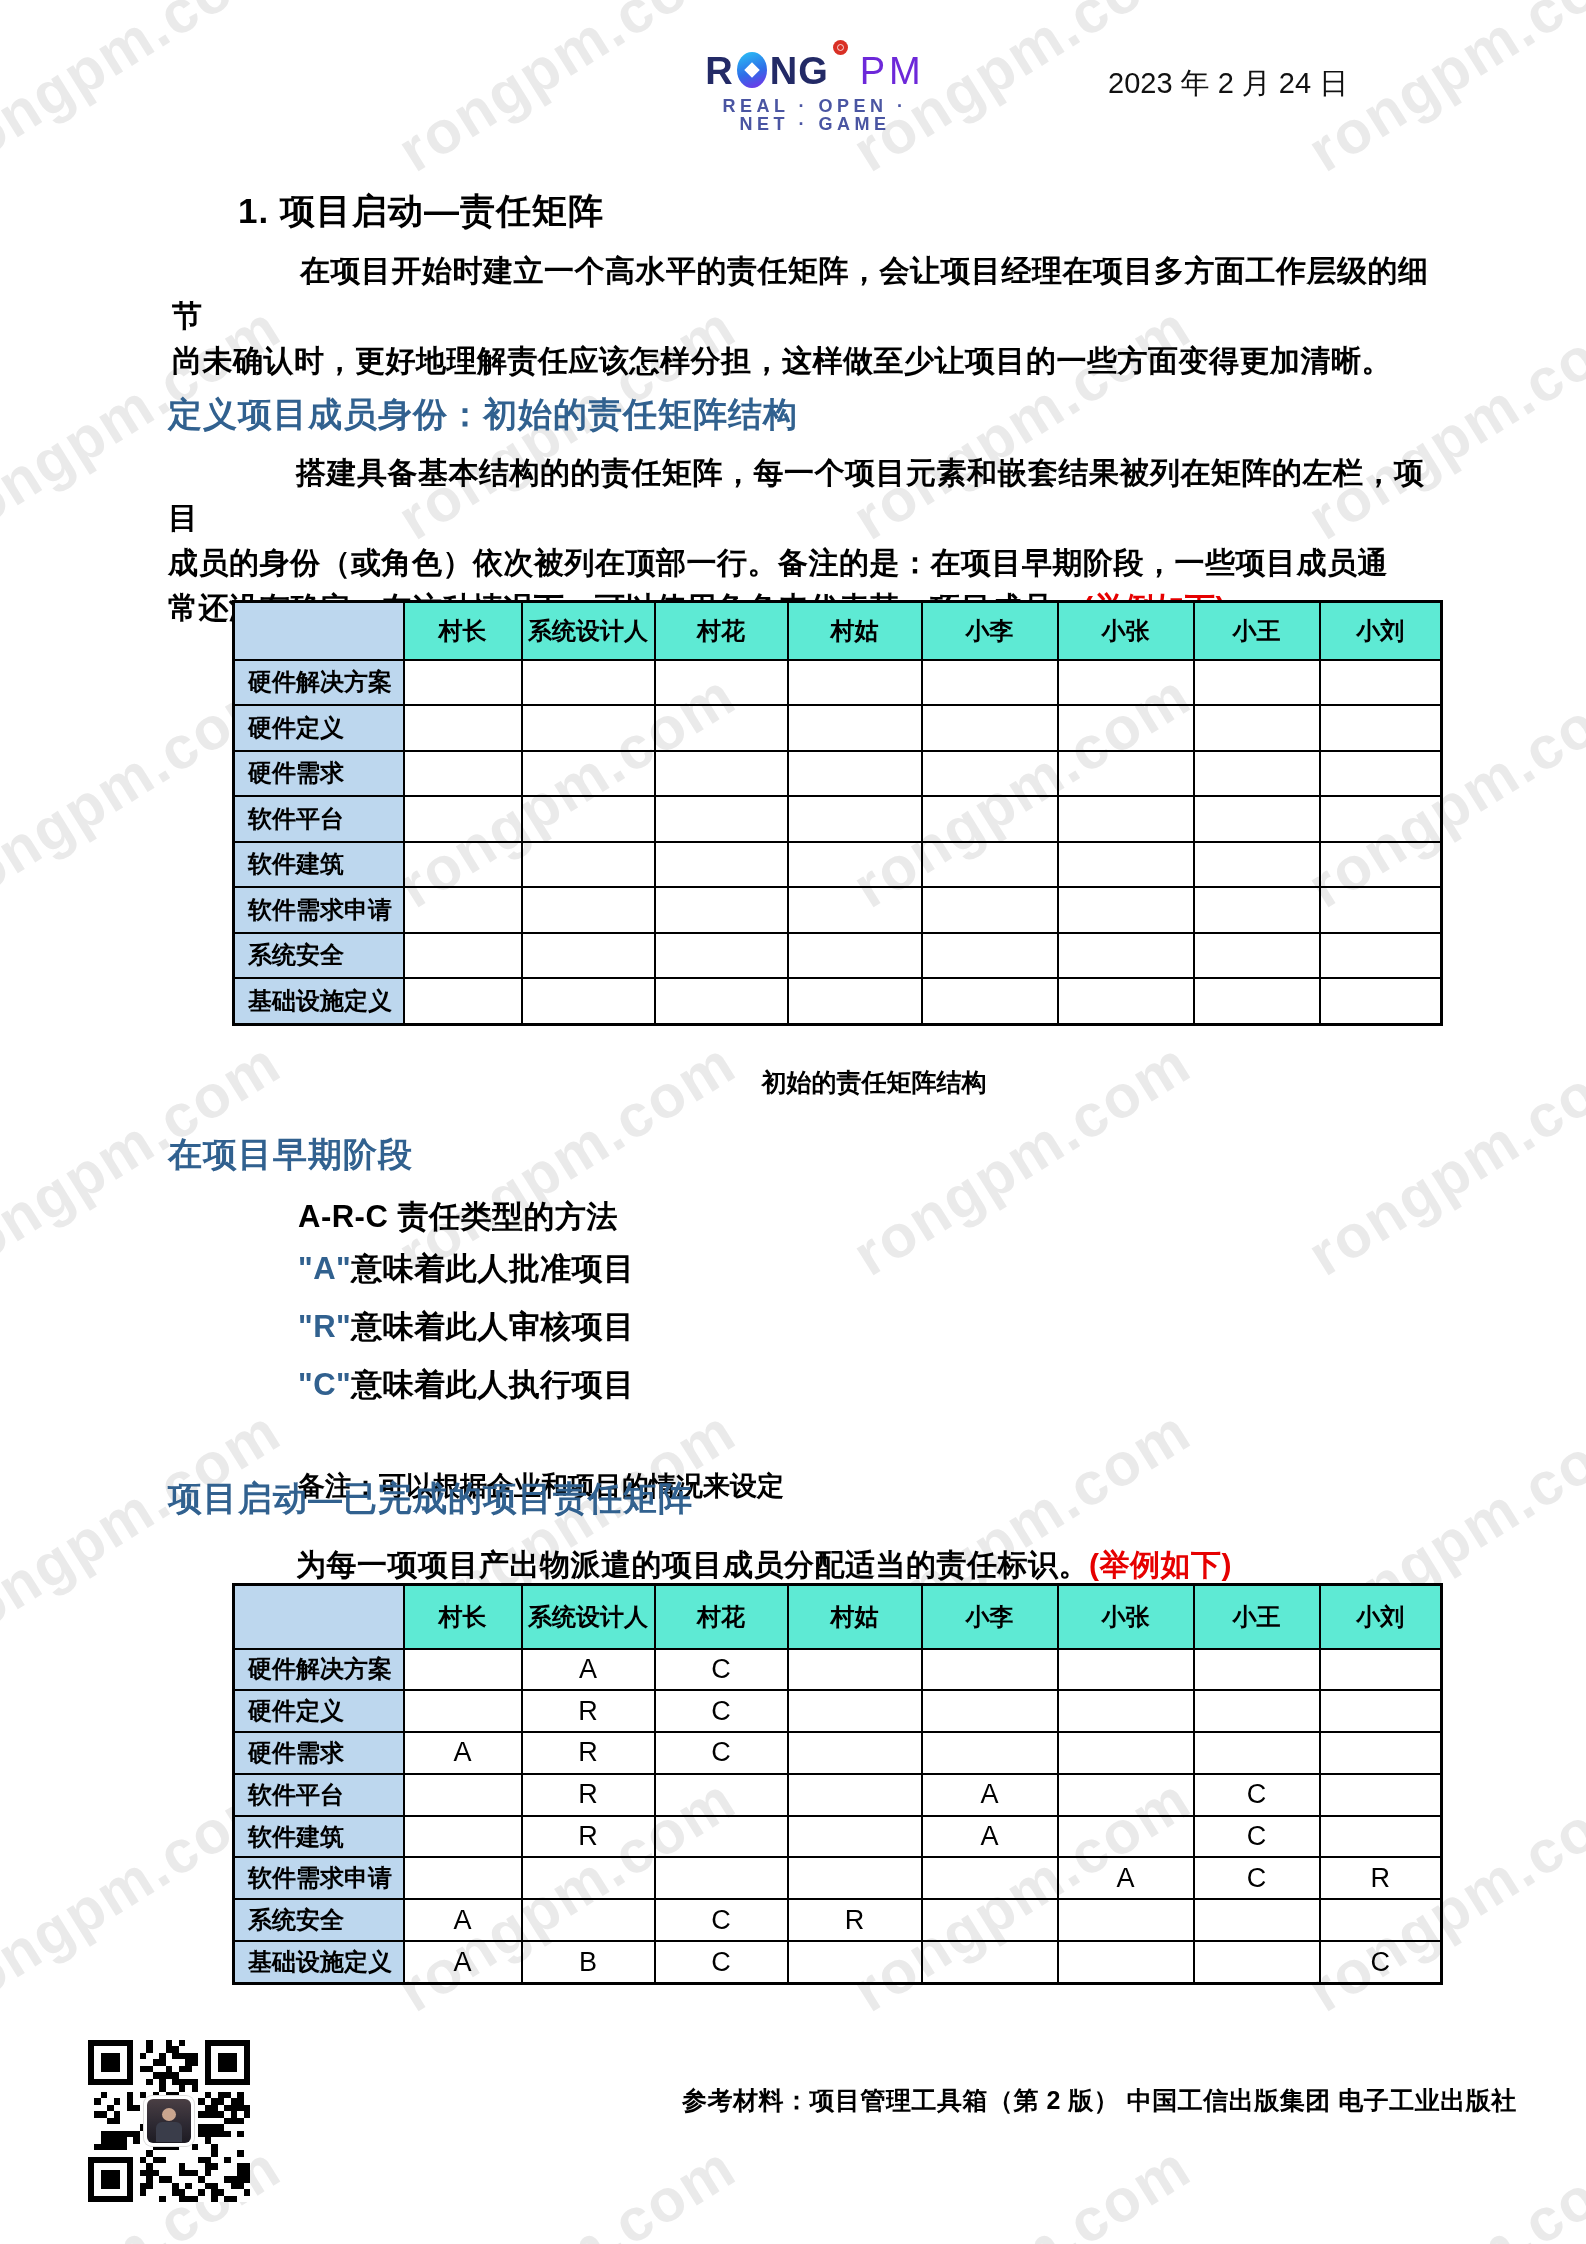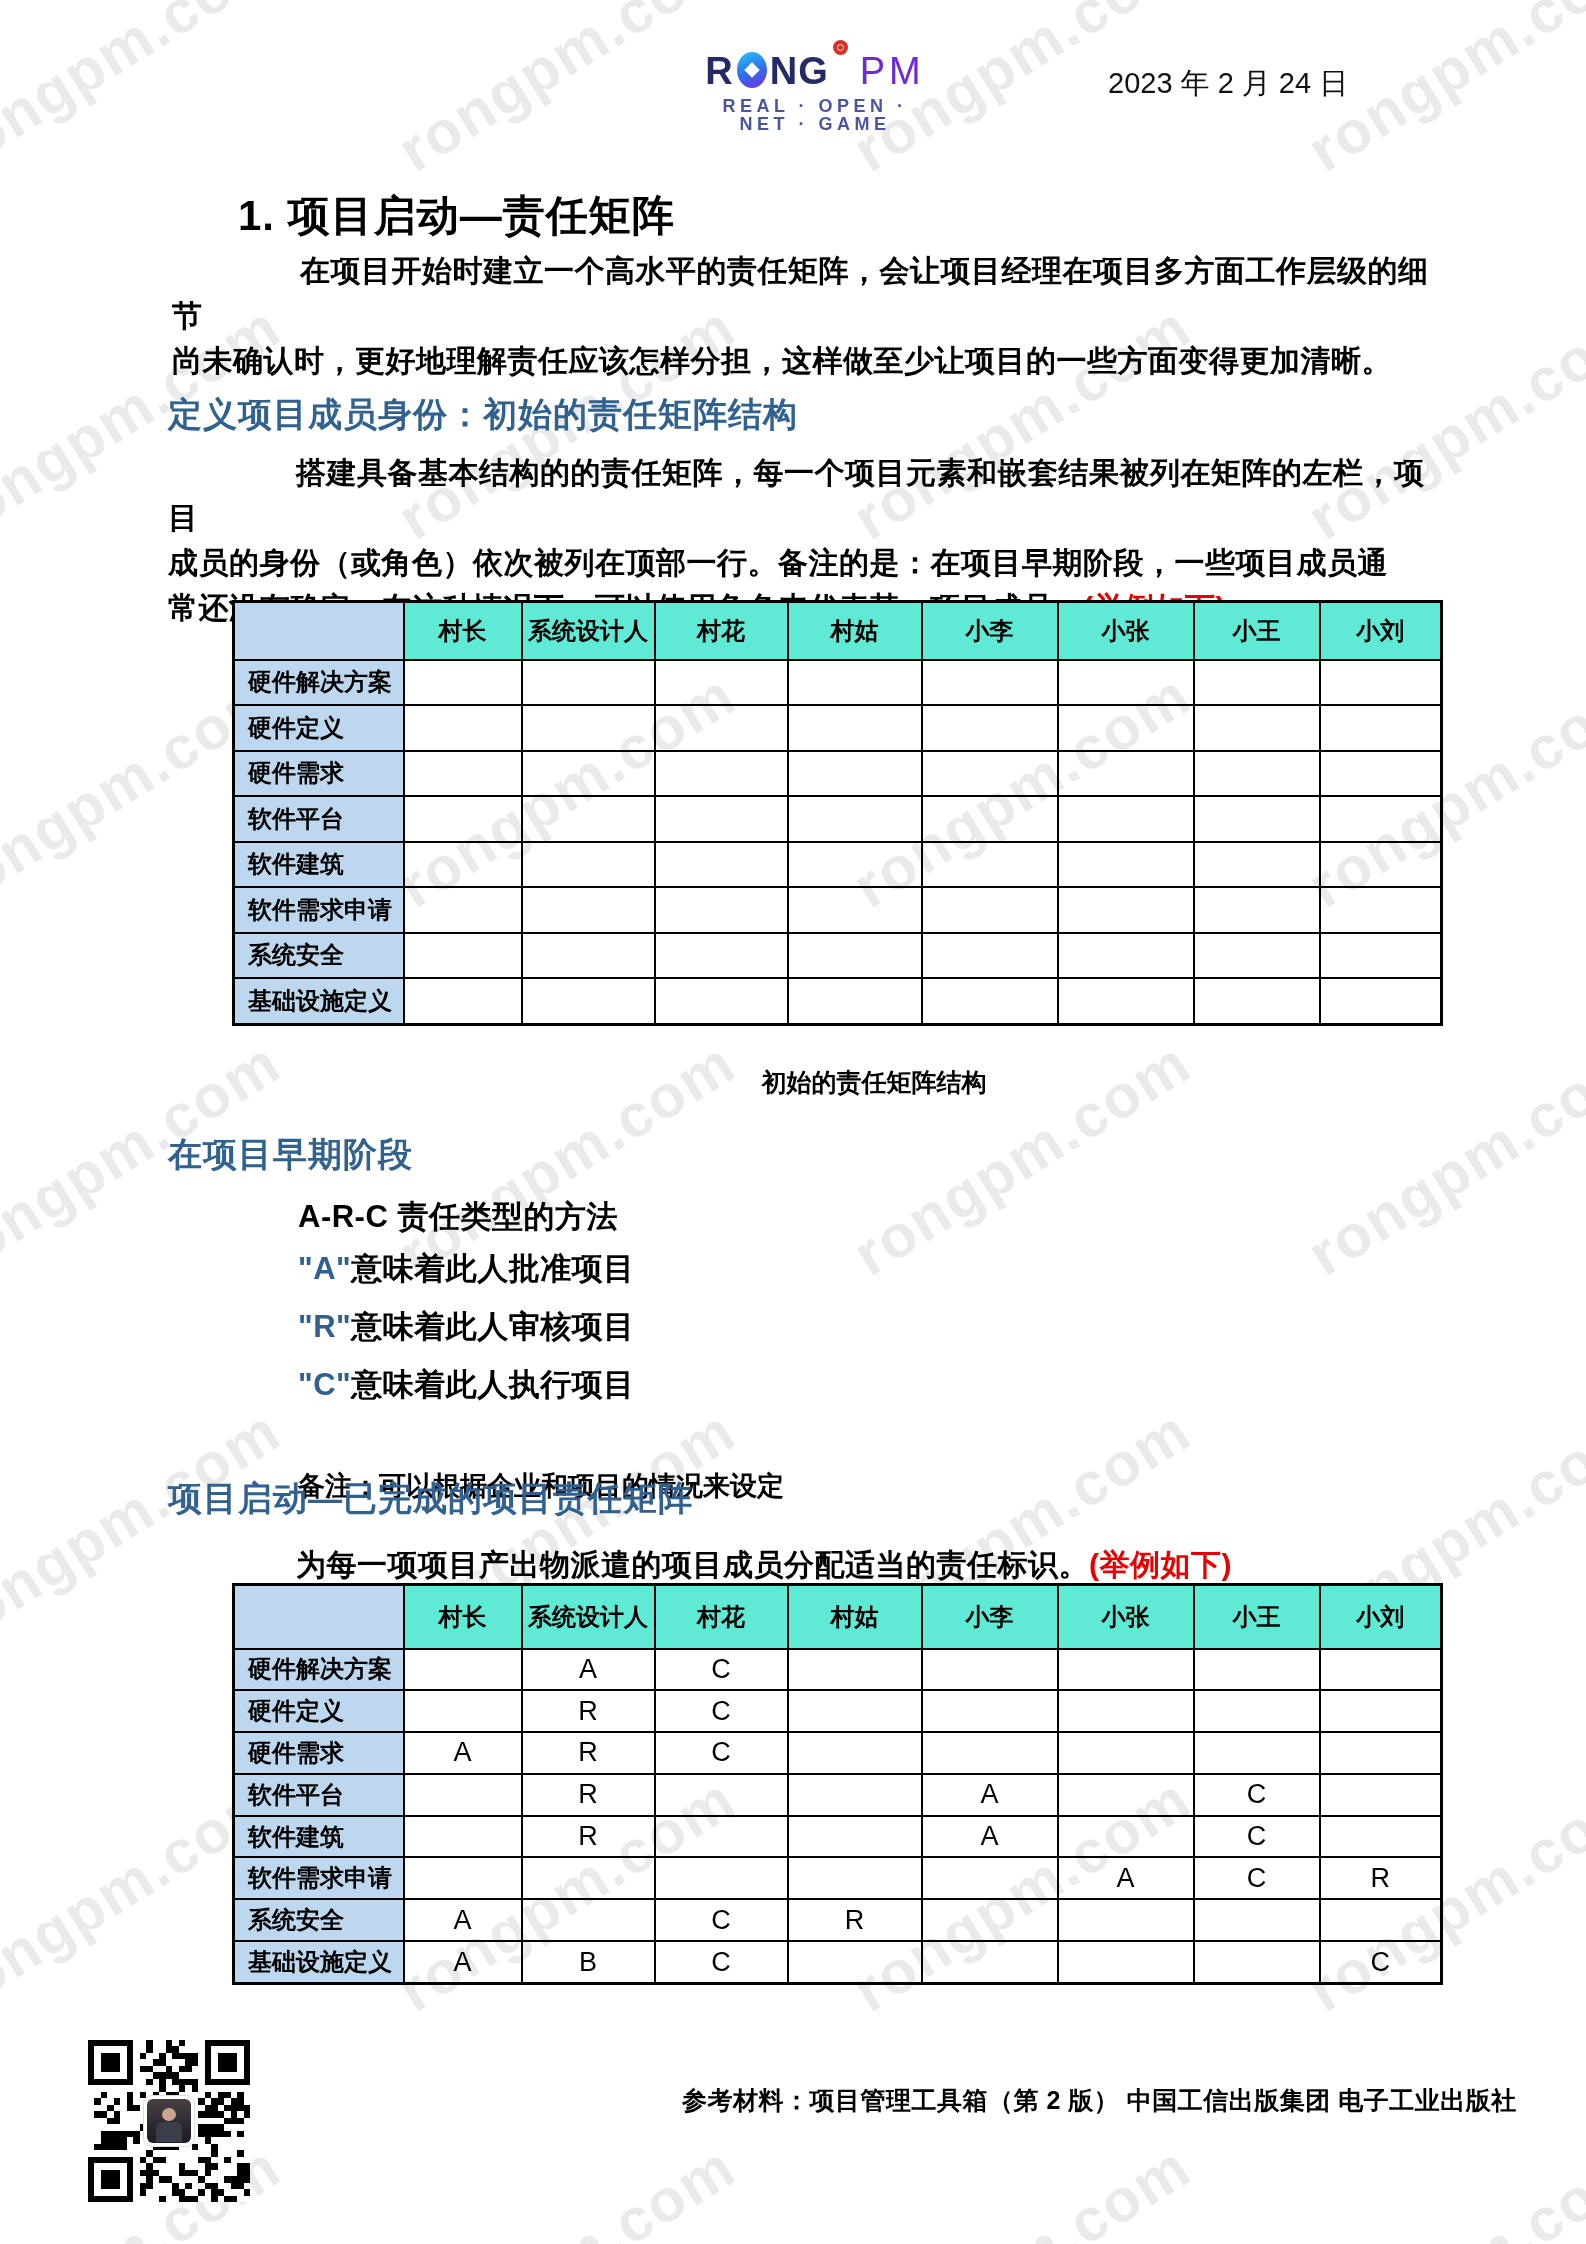--- a/index.html
+++ b/index.html
@@ -18,21 +18,21 @@
           background:linear-gradient(160deg,#29c5f6 0%,#2e6de8 55%,#7b2ee8 100%);position:relative;margin:0 1px;}
   .logo-o::after{content:"";position:absolute;left:50%;top:50%;width:11px;height:11px;background:#fff;
           transform:translate(-50%,-50%) rotate(45deg);}
   .logo-badge{display:inline-block;width:15px;height:15px;border-radius:50%;background:#d93025;
           position:relative;top:-12px;margin-left:2px;}
   .logo-badge::after{content:"";position:absolute;inset:4px;border-radius:50%;border:1px solid rgba(255,255,255,.8);}
   .logo-pm{font-size:38px;font-weight:400;color:#6d28d9;letter-spacing:4px;margin-left:10px;}
   .logo-subtitle{margin-top:7px;font-size:18px;font-weight:600;letter-spacing:4.5px;color:#4a55a2;}
   .doc-date{position:absolute;left:1108px;top:64px;font-size:29px;font-weight:400;color:#111;}
   
-  .sec-title{position:absolute;left:238px;top:188px;font-size:42px;font-weight:800;letter-spacing:1px;}
+  .sec-title{position:absolute;left:238px;top:188px;font-size:35px;font-weight:800;letter-spacing:1px;}
   .para{font-size:30px;font-weight:700;line-height:45px;letter-spacing:.5px;}
   .pre{white-space:pre-line;}
   .para-1{position:absolute;left:172px;top:248px;width:1260px;text-indent:128px;}
   .h-blue{position:absolute;left:168px;font-size:34px;font-weight:800;letter-spacing:1px;}
   .para-define{position:absolute;left:168px;top:450px;width:1260px;text-indent:128px;}
   .red{font-weight:700;}
   .caption{position:absolute;left:270px;top:1066px;width:1208px;text-align:center;
            font-size:25px;font-weight:700;}
   .line{position:absolute;left:298px;font-size:31px;font-weight:700;letter-spacing:.5px;}
   .note-line{position:absolute;left:298px;top:1468px;font-size:27px;font-weight:700;text-align:center;}

